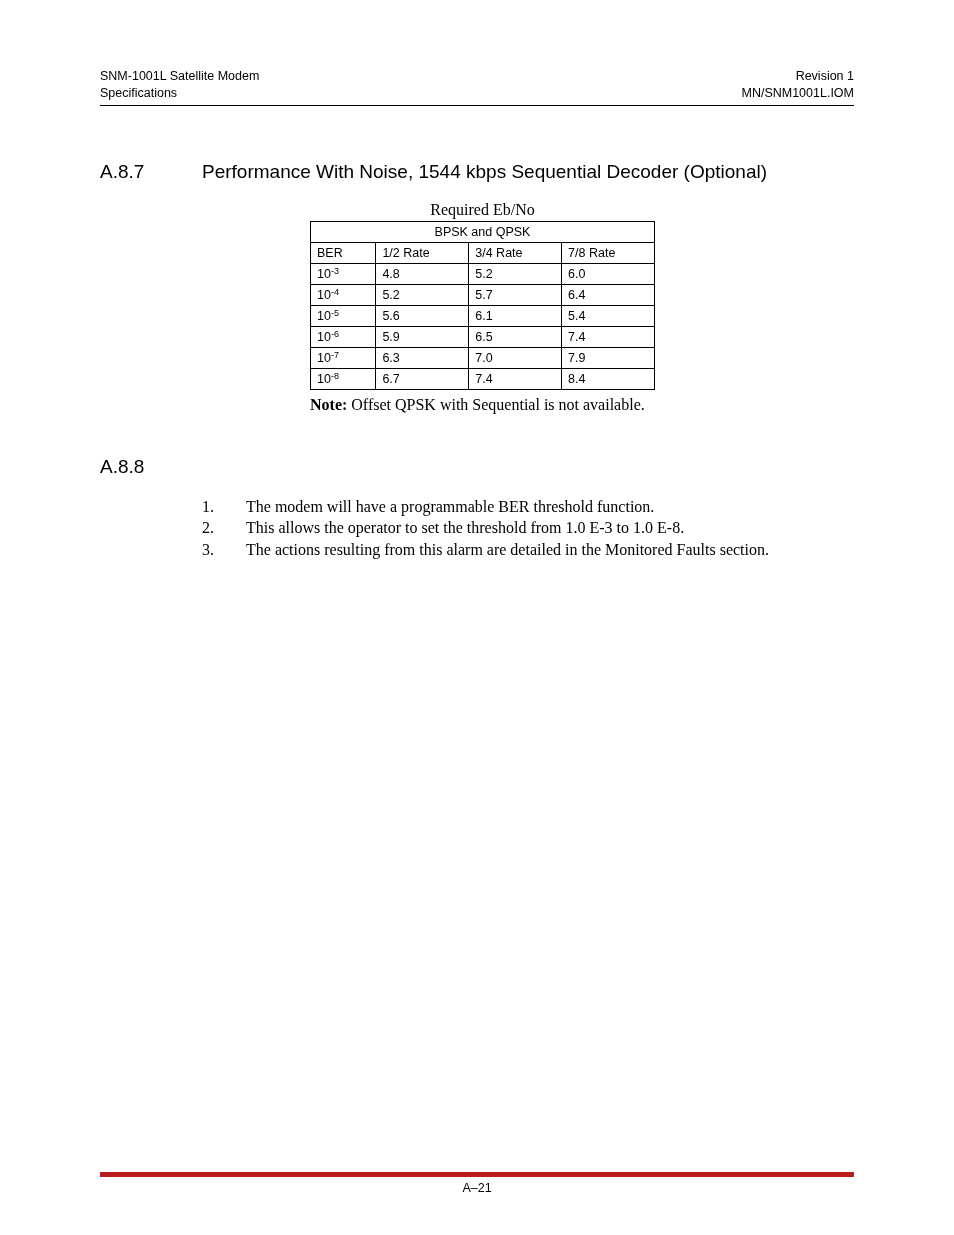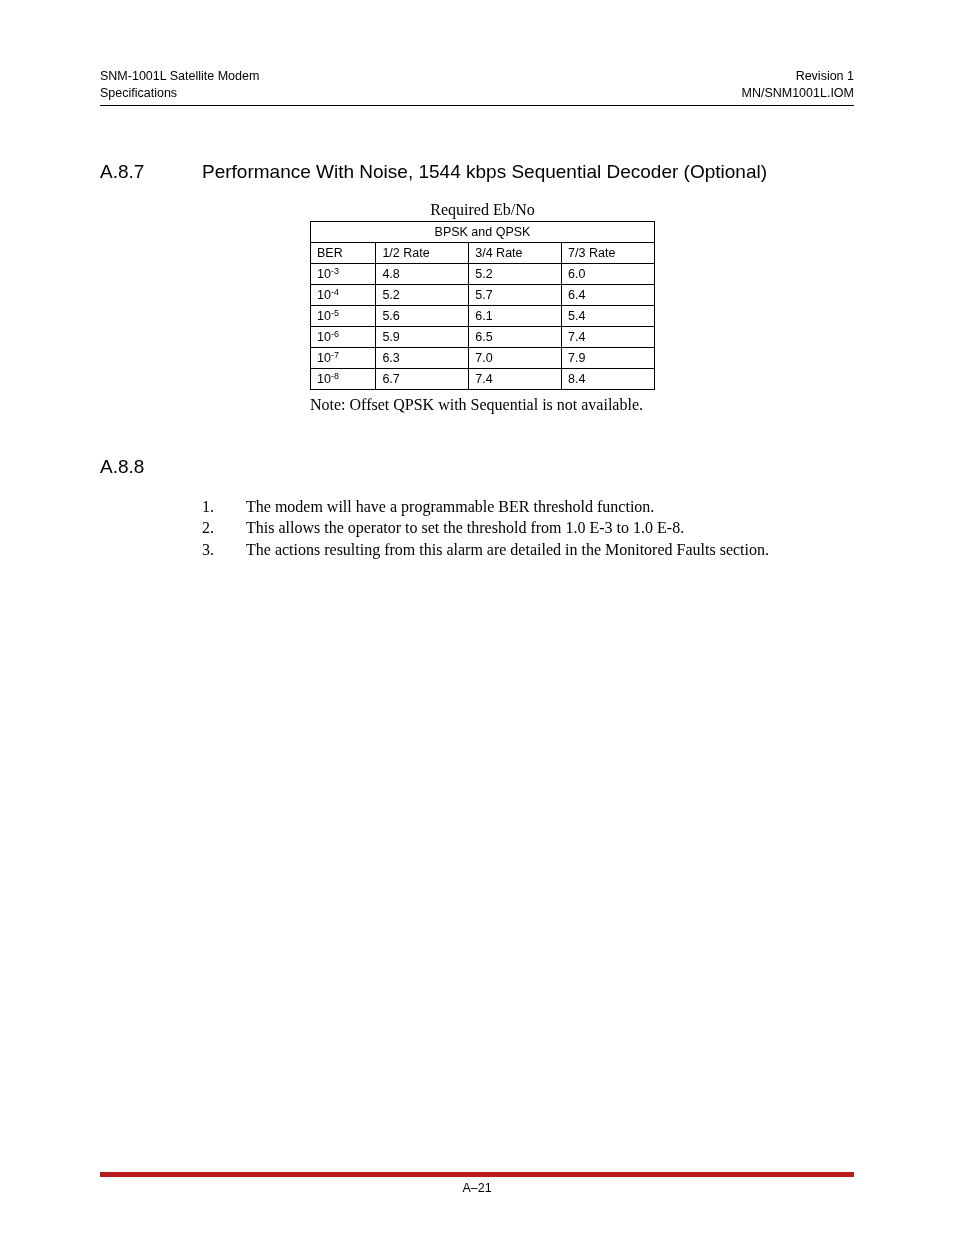--- a/index.html
+++ b/index.html
@@ -77,21 +77,21 @@
     vertical-align: top;
     position: relative;
     top: -1px;
   }
   .table-note {
     font-family: "Times New Roman", Times, serif;
     font-size: 16px;
     margin: 6px 0 0 0;
     width: 400px;
   }
-  .table-note b { font-weight: normal; }
+  .table-note b { font-weight: bold; }
   .section2 { margin-top: 42px; }
   ol.numlist {
     font-family: "Times New Roman", Times, serif;
     font-size: 16px;
     margin: 14px 0 0 102px;
     padding: 0;
     list-style: none;
   }
   ol.numlist li {
     display: flex;
@@ -138,21 +138,21 @@
     <div class="table-caption">Required Eb/No</div>
     <table class="data">
       <thead>
         <tr>
           <th class="span" colspan="4">BPSK and QPSK</th>
         </tr>
         <tr>
           <th style="width:60px">BER</th>
           <th style="width:95px">1/2 Rate</th>
           <th style="width:95px">3/4 Rate</th>
-          <th style="width:95px">7/3 Rate</th>
+          <th style="width:95px">7/8 Rate</th>
         </tr>
       </thead>
       <tbody id="tbody-a87">
           <tr>
             <td class="ber-cell">10<sup>-3</sup></td>
             <td>4.8</td>
             <td>5.2</td>
             <td>6.0</td>
           </tr>
           <tr>

